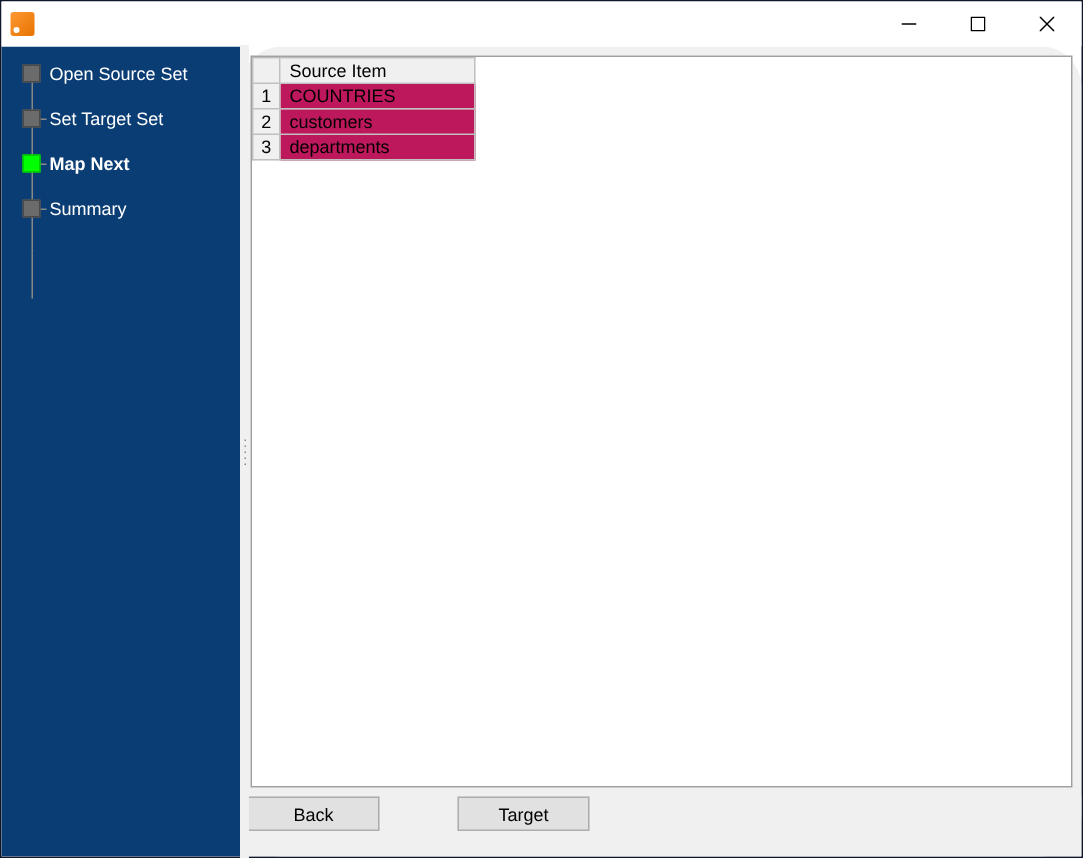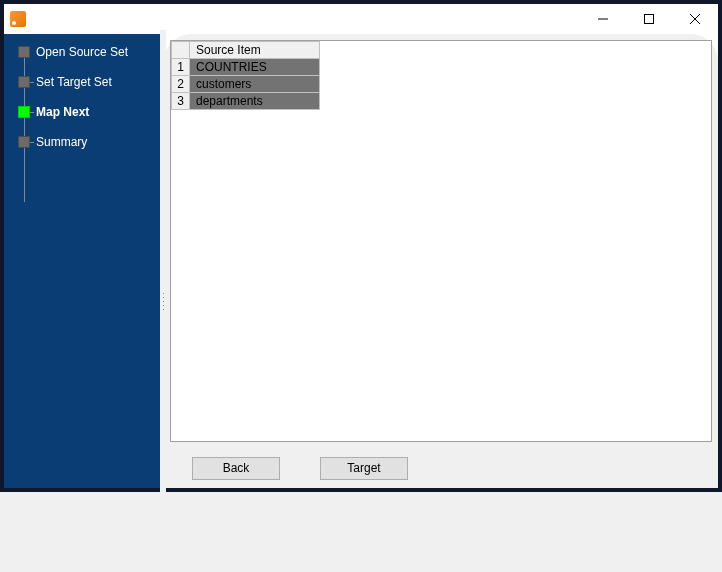--- a/index.html
+++ b/index.html
@@ -10,23 +10,23 @@
     body {
       font-family: "Segoe UI", Tahoma, sans-serif;
       font-size: 12px;
       background: #f0f0f0;
       width: 722px;
       height: 572px;
       overflow: hidden;
     }
     .window {
       width: 722px;
-      height: 492px;
+      height: 572px;
       background: #ffffff;
-      border: 4px solid #0f172a;
+      border: 1px solid #0f172a;
       display: flex;
       flex-direction: column;
     }
     .titlebar {
       height: 30px;
       background: #ffffff;
       display: flex;
       align-items: center;
       justify-content: space-between;
       padding-left: 6px;
@@ -168,21 +168,21 @@
     table.grid {
       border-collapse: collapse;
       font-size: 12px;
     }
     table.grid th, table.grid td {
       border: 1px solid #c0c0c0;
       text-align: left;
       padding: 0 6px;
       height: 16px;
       line-height: 16px;
-      background: #737373;
+      background: #be185d;
     }
     table.grid th {
       background: #f0f0f0;
       font-weight: normal;
     }
     table.grid th.rownum, table.grid td.rownum {
       background: #f0f0f0;
       text-align: center;
       width: 18px;
       padding: 0 4px;
@@ -190,23 +190,22 @@
     table.grid th.corner {
       background: #f0f0f0;
       width: 18px;
     }
     table.grid th.col-source {
       width: 130px;
     }
     .button-bar {
       height: 40px;
       display: flex;
-      align-items: center;
-      padding: 0 28px;
-      gap: 40px;
+      padding: 0 4px;
+      gap: 52px;
       background: #f0f0f0;
     }
     .btn {
       width: 88px;
       height: 23px;
       background: #e1e1e1;
       border: 1px solid #adadad;
       font-size: 12px;
       font-family: inherit;
       cursor: pointer;

